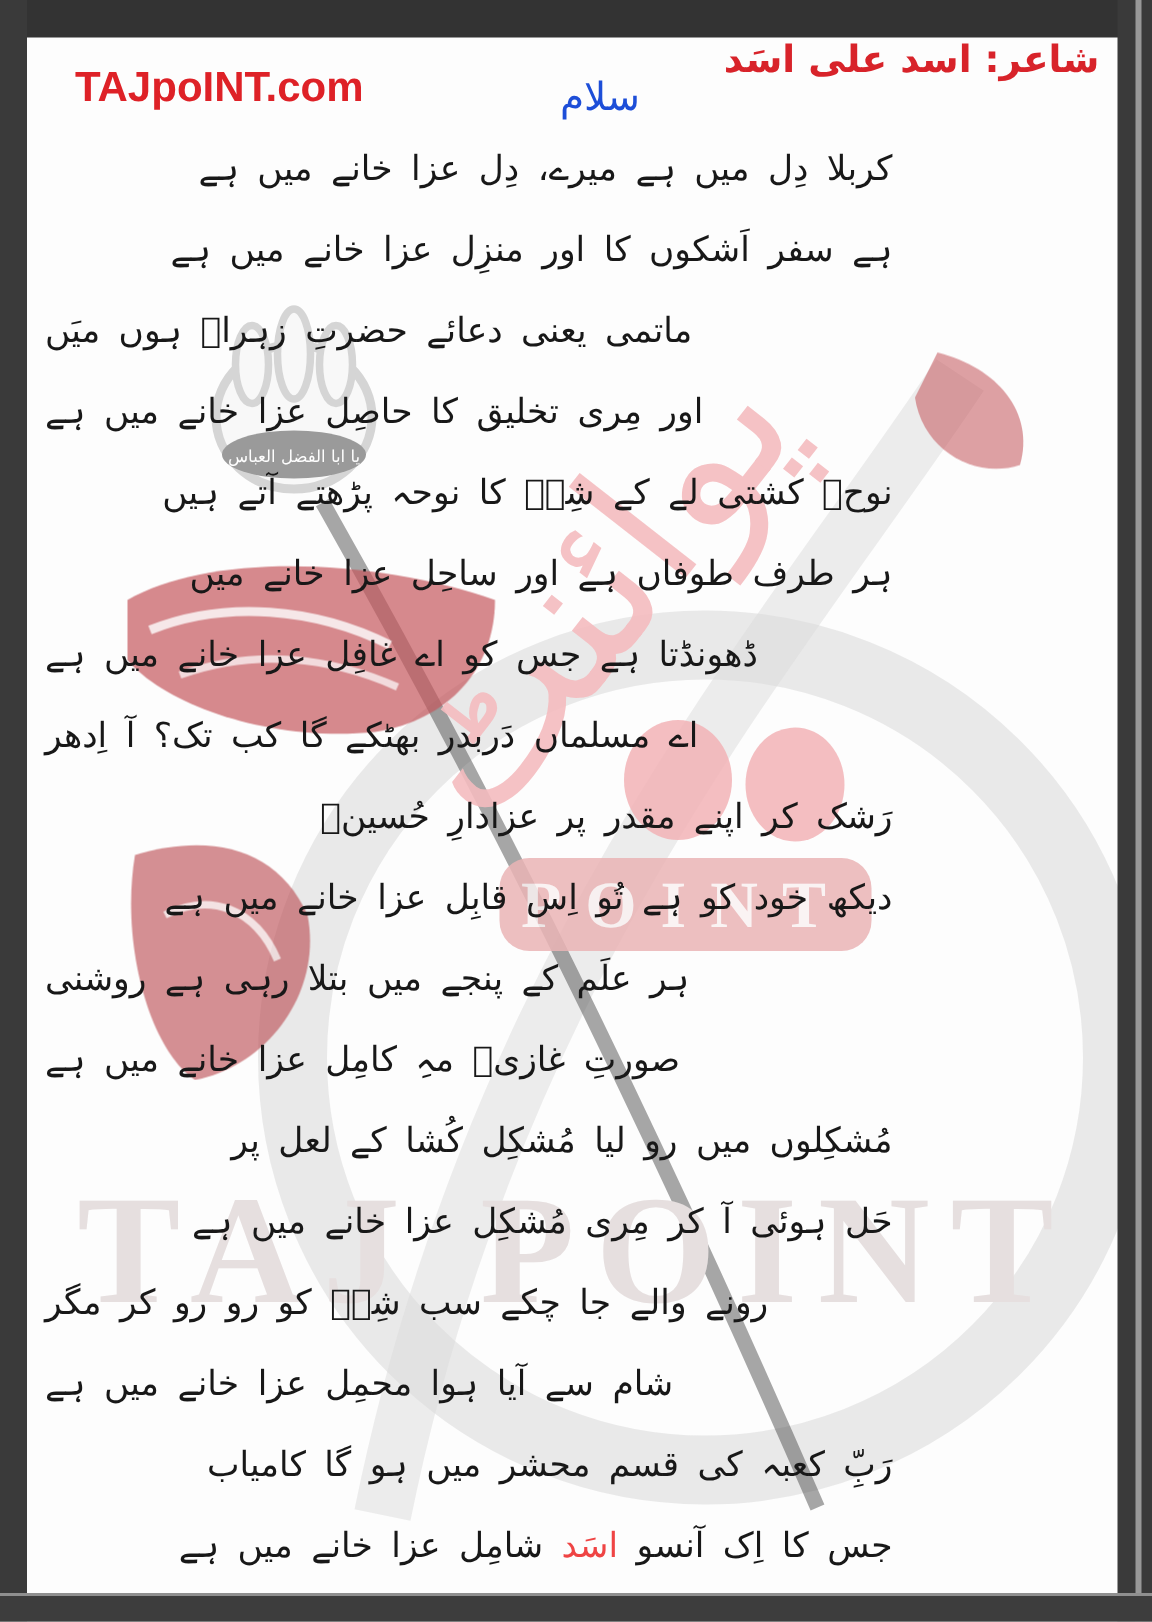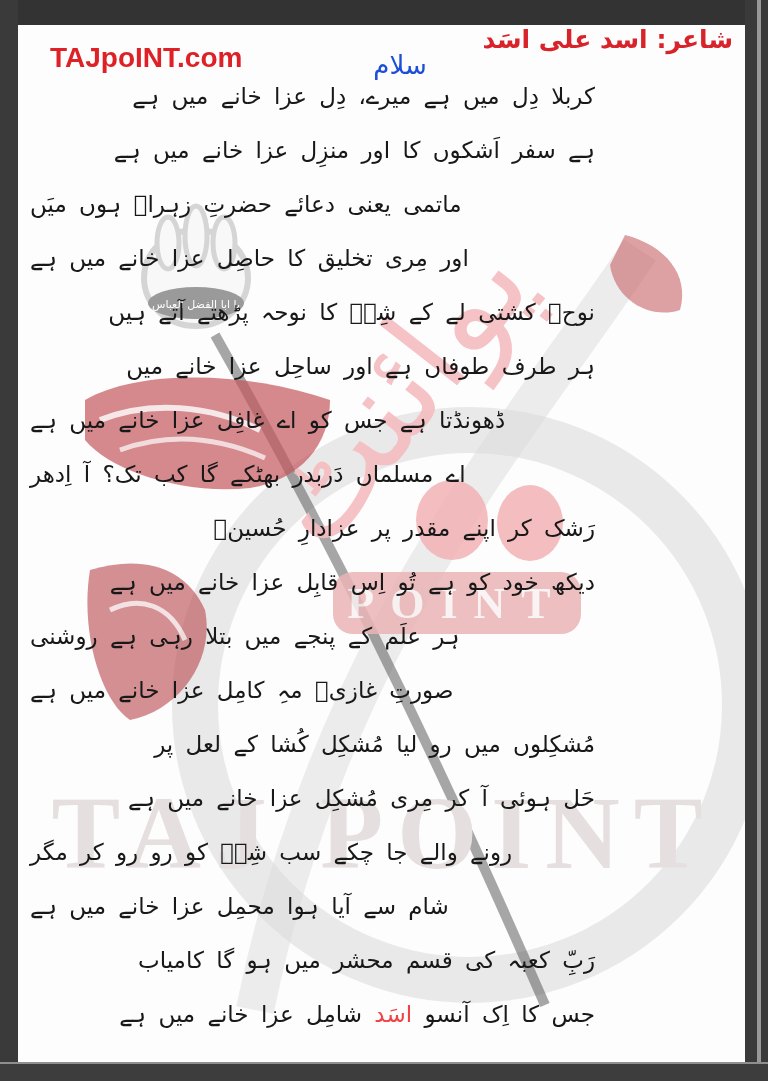--- a/index.html
+++ b/index.html
@@ -27,21 +27,21 @@
   .poem-title{
     position:absolute;left:340px;top:25px;width:84px;text-align:center;
     font-size:26px;color:#1d4ed8;direction:rtl;
   }
   .poet-credit{
     position:absolute;right:12px;top:0;
     font-size:25px;font-weight:bold;color:#d8232a;direction:rtl;
   }
   
   .poem{
-    position:absolute;top:69px;left:18px;width:585px;z-index:2;
+    position:absolute;top:86px;left:18px;width:585px;z-index:2;
   }
   .poem-line{
     direction:rtl;height:54px;line-height:54px;
     font-size:23px;color:#181818;word-spacing:5px;white-space:nowrap;
   }
   .poem-line.align-right{text-align:right;padding-right:8px;}
   .poem-line.align-left{text-align:left;padding-left:12px;}
   .poem-line .red{color:#ef4444;}
   
   .watermark-layer{position:absolute;inset:0;z-index:1;pointer-events:none;border-radius:26px;}

